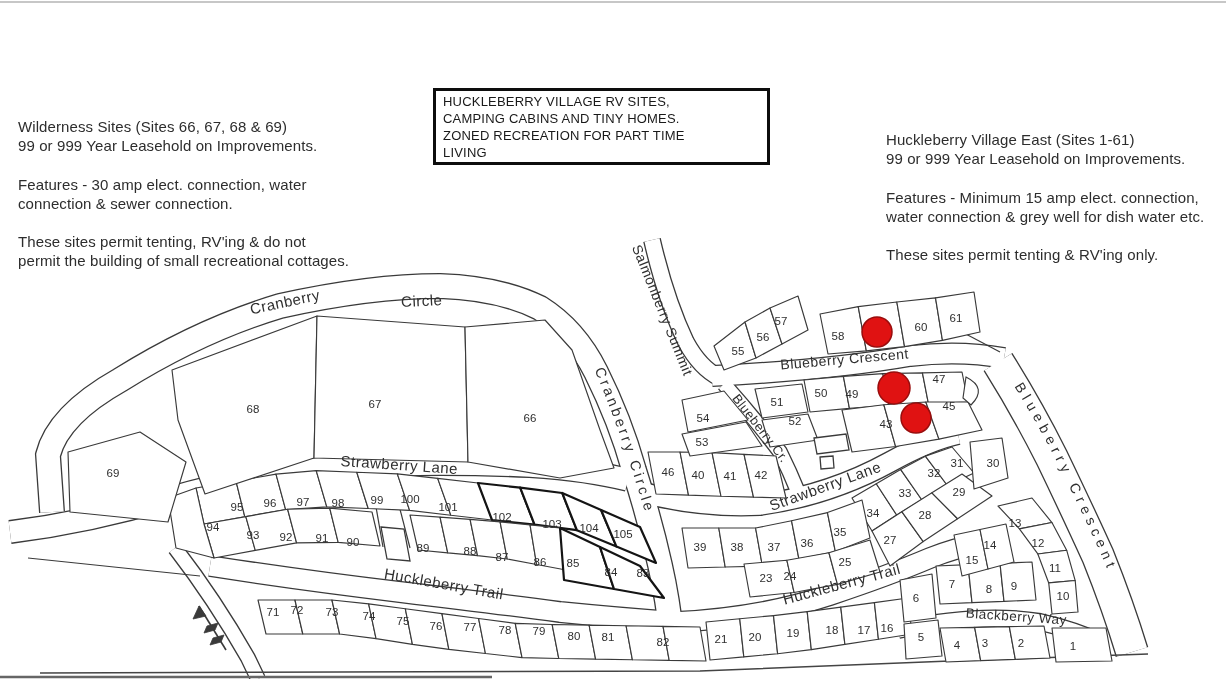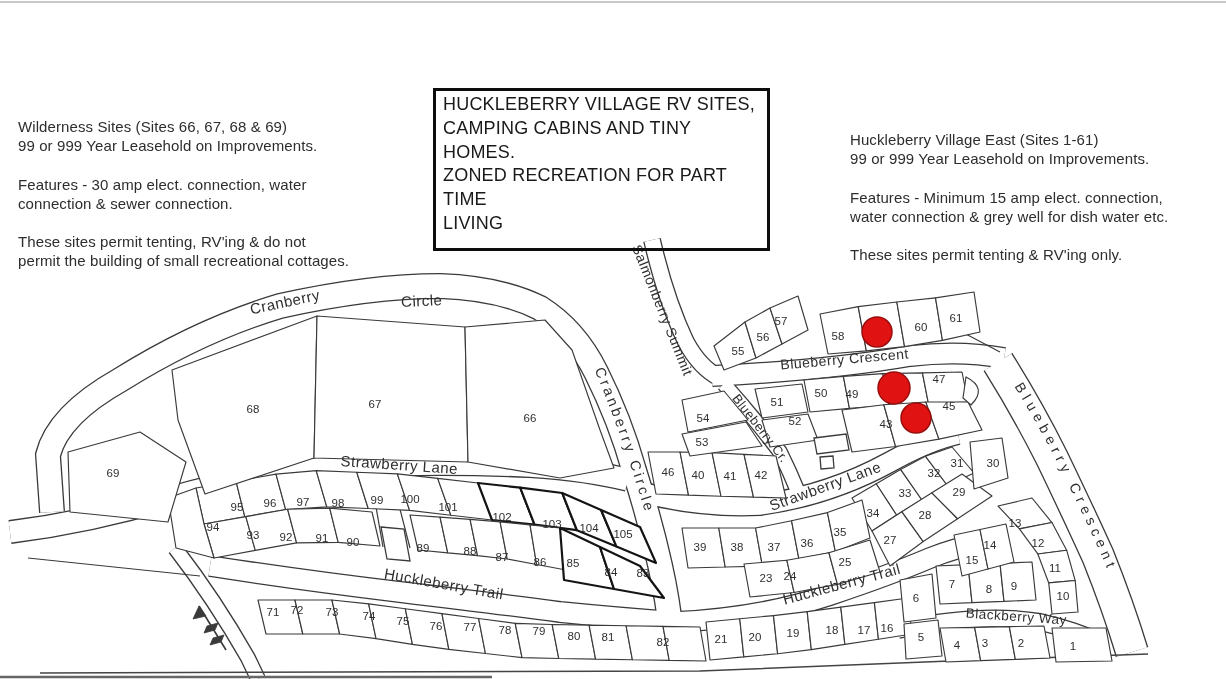--- a/index.html
+++ b/index.html
@@ -1,24 +1,24 @@
 <!DOCTYPE html>
 <html><head>
 <meta charset="utf-8">
 <style>
   html,body{margin:0;padding:0}
   body{width:1226px;height:679px;position:relative;background:#ffffff;
        font-family:"Liberation Sans",sans-serif;overflow:hidden}
   .note{position:absolute;white-space:pre-line;font-size:15px;line-height:1.28;
         color:#2d2d2d;letter-spacing:.1px}
   #left-note{left:18px;top:117px;width:372px}
-  #right-note{left:850px;top:130px;width:338px}
+  #right-note{left:886px;top:130px;width:338px}
   #title-box{position:absolute;left:433px;top:88px;width:318px;
-             border:3.5px solid #0d0d0d;padding:2px 6px 12px 7px;
-             font-size:18px;line-height:1.32;color:#191919;
+             border:3.5px solid #0d0d0d;padding:2px 6px 0 7px;
+             font-size:13px;line-height:1.32;color:#191919;
              white-space:pre-line;letter-spacing:.2px}
   #map{position:absolute;left:0;top:0}
   svg text{font-family:"Liberation Sans",sans-serif}
 </style>
 </head>
 <body>
 
 <svg id="map" width="1226" height="679" viewBox="0 0 1226 679">
     <defs>
       <path id="clp0" d="M 593 366 Q 620 430 640 496 Q 654 540 666 594" fill="none"></path>

